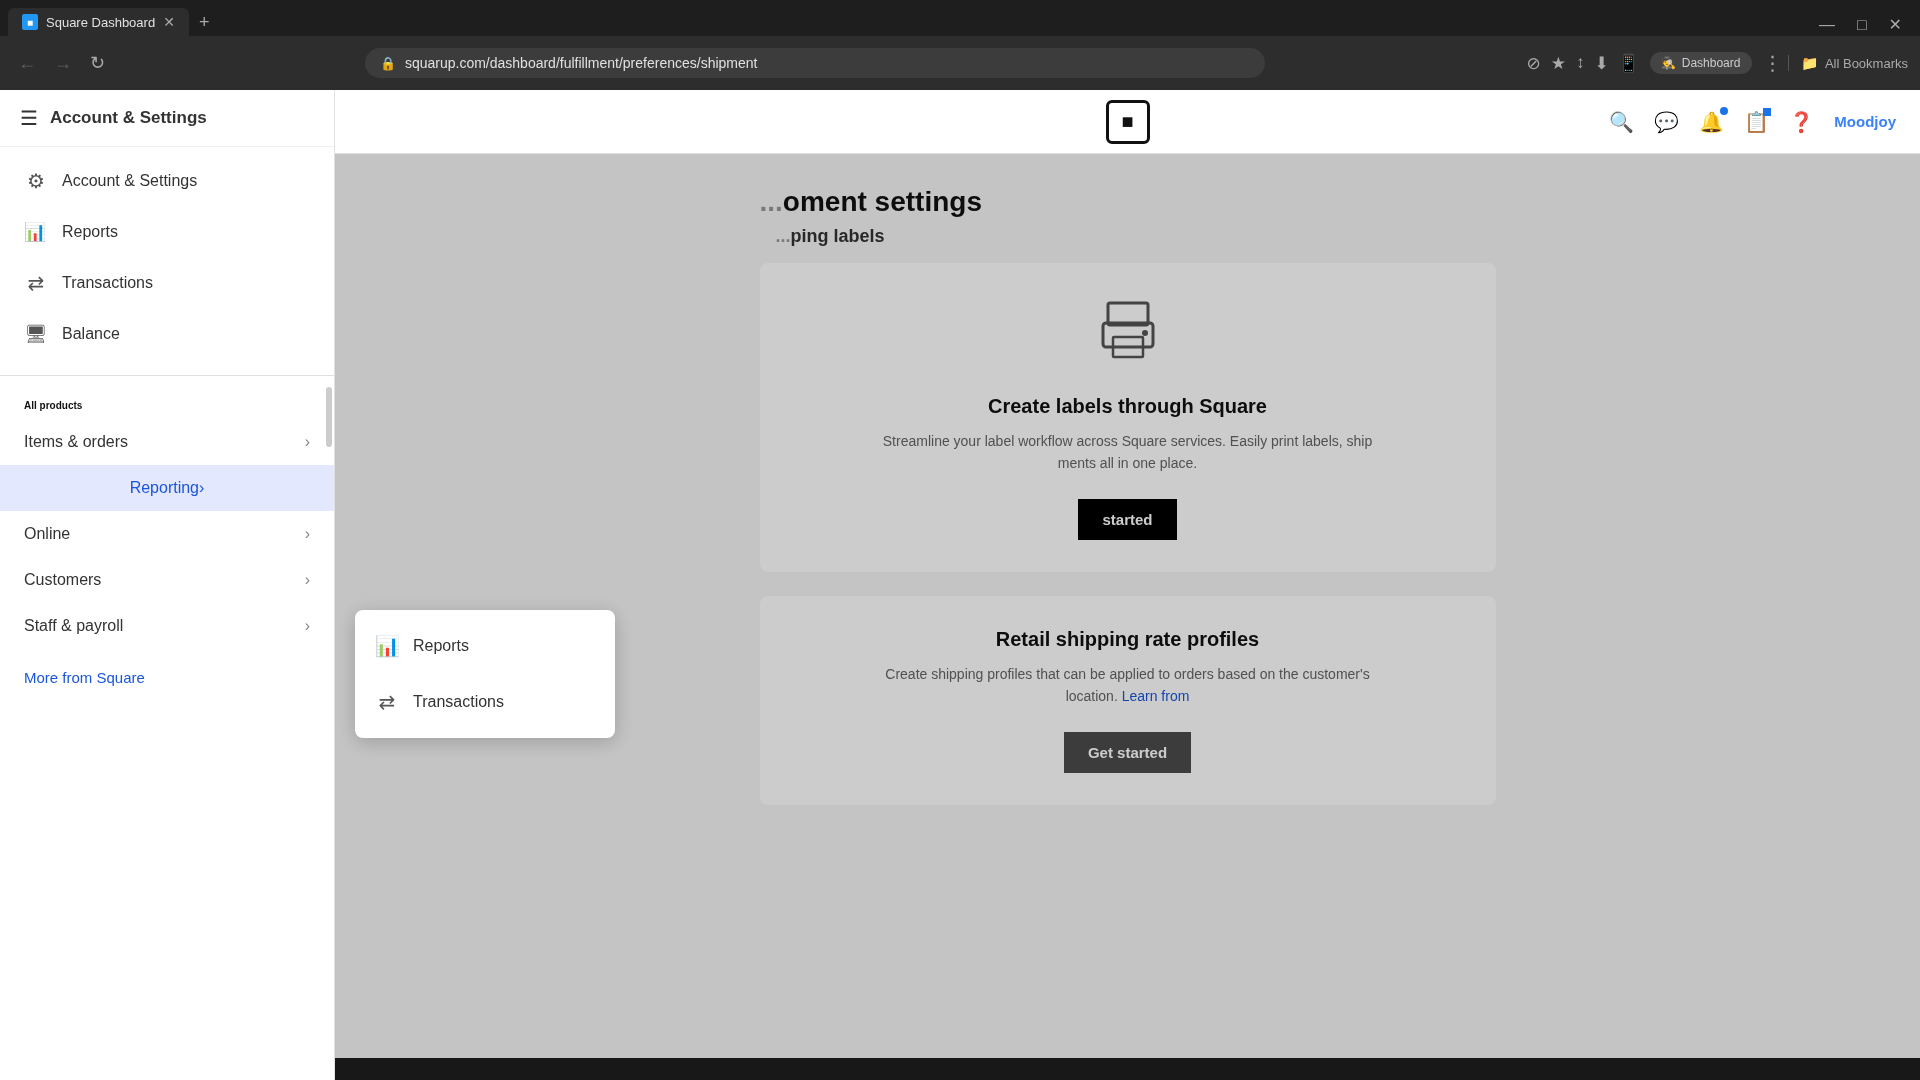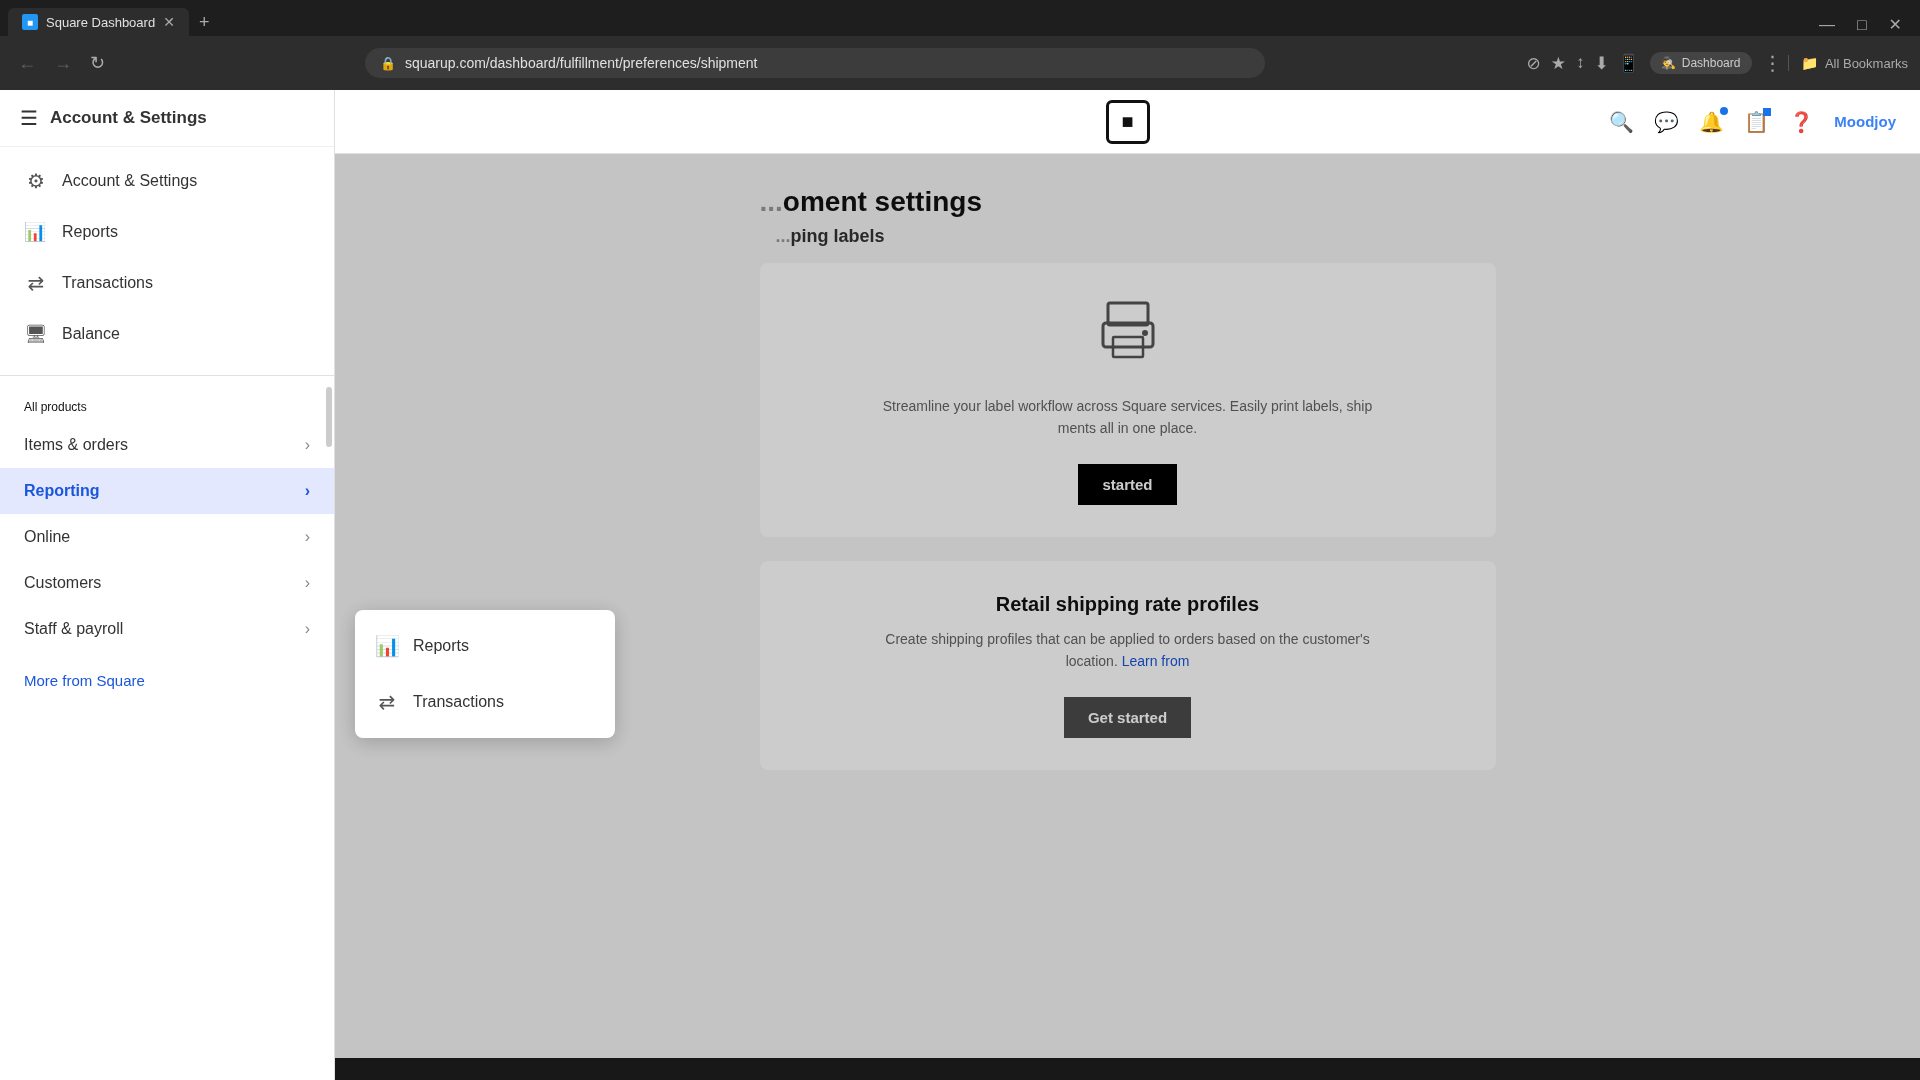--- a/index.html
+++ b/index.html
@@ -17,23 +17,23 @@
     .sidebar { width: 335px; background: #fff; border-right: 1px solid #e0e0e0; display: flex; flex-direction: column; overflow-y: auto; position: relative; z-index: 10; }
     .sidebar-header { padding: 16px 20px; display: flex; align-items: center; gap: 12px; cursor: pointer; border-bottom: 1px solid #f0f0f0; }
     .hamburger-icon { font-size: 20px; color: #333; }
     .sidebar-title { font-size: 17px; font-weight: 600; color: #333; }
 
     .sidebar-section { padding: 8px 0; }
     .sidebar-item { display: flex; align-items: center; gap: 14px; padding: 14px 24px; cursor: pointer; font-size: 16px; color: #333; transition: background 0.15s; }
     .sidebar-item-icon { font-size: 20px; color: #555; width: 24px; text-align: center; }
     .sidebar-divider { height: 1px; background: #e0e0e0; margin: 8px 0; }
 
-    .sidebar-group-label { font-size: 12px; font-weight: 400; color: #111; padding: 16px 24px 8px; }
+    .sidebar-group-label { font-size: 10px; font-weight: 700; color: #111; padding: 16px 24px 8px; }
     .sidebar-group-item { display: flex; align-items: center; justify-content: space-between; padding: 14px 24px; cursor: pointer; font-size: 16px; color: #333; transition: background 0.15s; }
-    .sidebar-group-item.active { background: #e3e8ff; color: #1a56db; font-weight: 700; }
+    .sidebar-group-item.active { background: #e3e8ff; color: #1a56db; font-weight: 400; justify-content: center; }
     .sidebar-group-item.active .chevron-icon { color: #1a56db; }
     .chevron-icon { font-size: 16px; color: #888; }
 
     .more-from-square { padding: 20px 24px; }
     .more-link { color: #1a56db; font-size: 15px; font-weight: 500; text-decoration: none; cursor: pointer; }
 
     .sidebar-scroll-indicator { width: 6px; background: #ccc; border-radius: 3px; position: absolute; right: 2px; top: 30%; height: 60px; }
 
     
     .topbar { position: absolute; top: 0; left: 335px; right: 0; height: 64px; background: #fff; border-bottom: 1px solid #e0e0e0; display: flex; align-items: center; justify-content: center; padding: 0 24px; z-index: 5; }
@@ -219,20 +219,21 @@
 
       <div class="card">
         <span class="printer-icon">
           <svg width="70" height="70" viewBox="0 0 70 70" fill="none" xmlns="http://www.w3.org/2000/svg">
             <rect x="15" y="8" width="40" height="22" rx="2" stroke="#555" stroke-width="3" fill="none"></rect>
             <rect x="10" y="28" width="50" height="24" rx="3" stroke="#555" stroke-width="3" fill="none"></rect>
             <rect x="20" y="42" width="30" height="20" rx="1" stroke="#555" stroke-width="2.5" fill="none"></rect>
             <circle cx="52" cy="38" r="3" fill="#555"></circle>
           </svg>
         </span>
+        <div class="card-heading">Create labels through Square</div>
         <div class="card-description">Streamline your label workflow across Square services. Easily print labels, ship ments all in one place.</div>
         <button class="btn-primary">started</button>
       </div>
 
       <div class="card">
         <div class="card-heading">Retail shipping rate profiles</div>
         <div class="card-description">
           Create shipping profiles that can be applied to orders based on the customer's location.
           <a href="#" style="color:#1a56db;text-decoration:none;">Learn from</a>
         </div>

